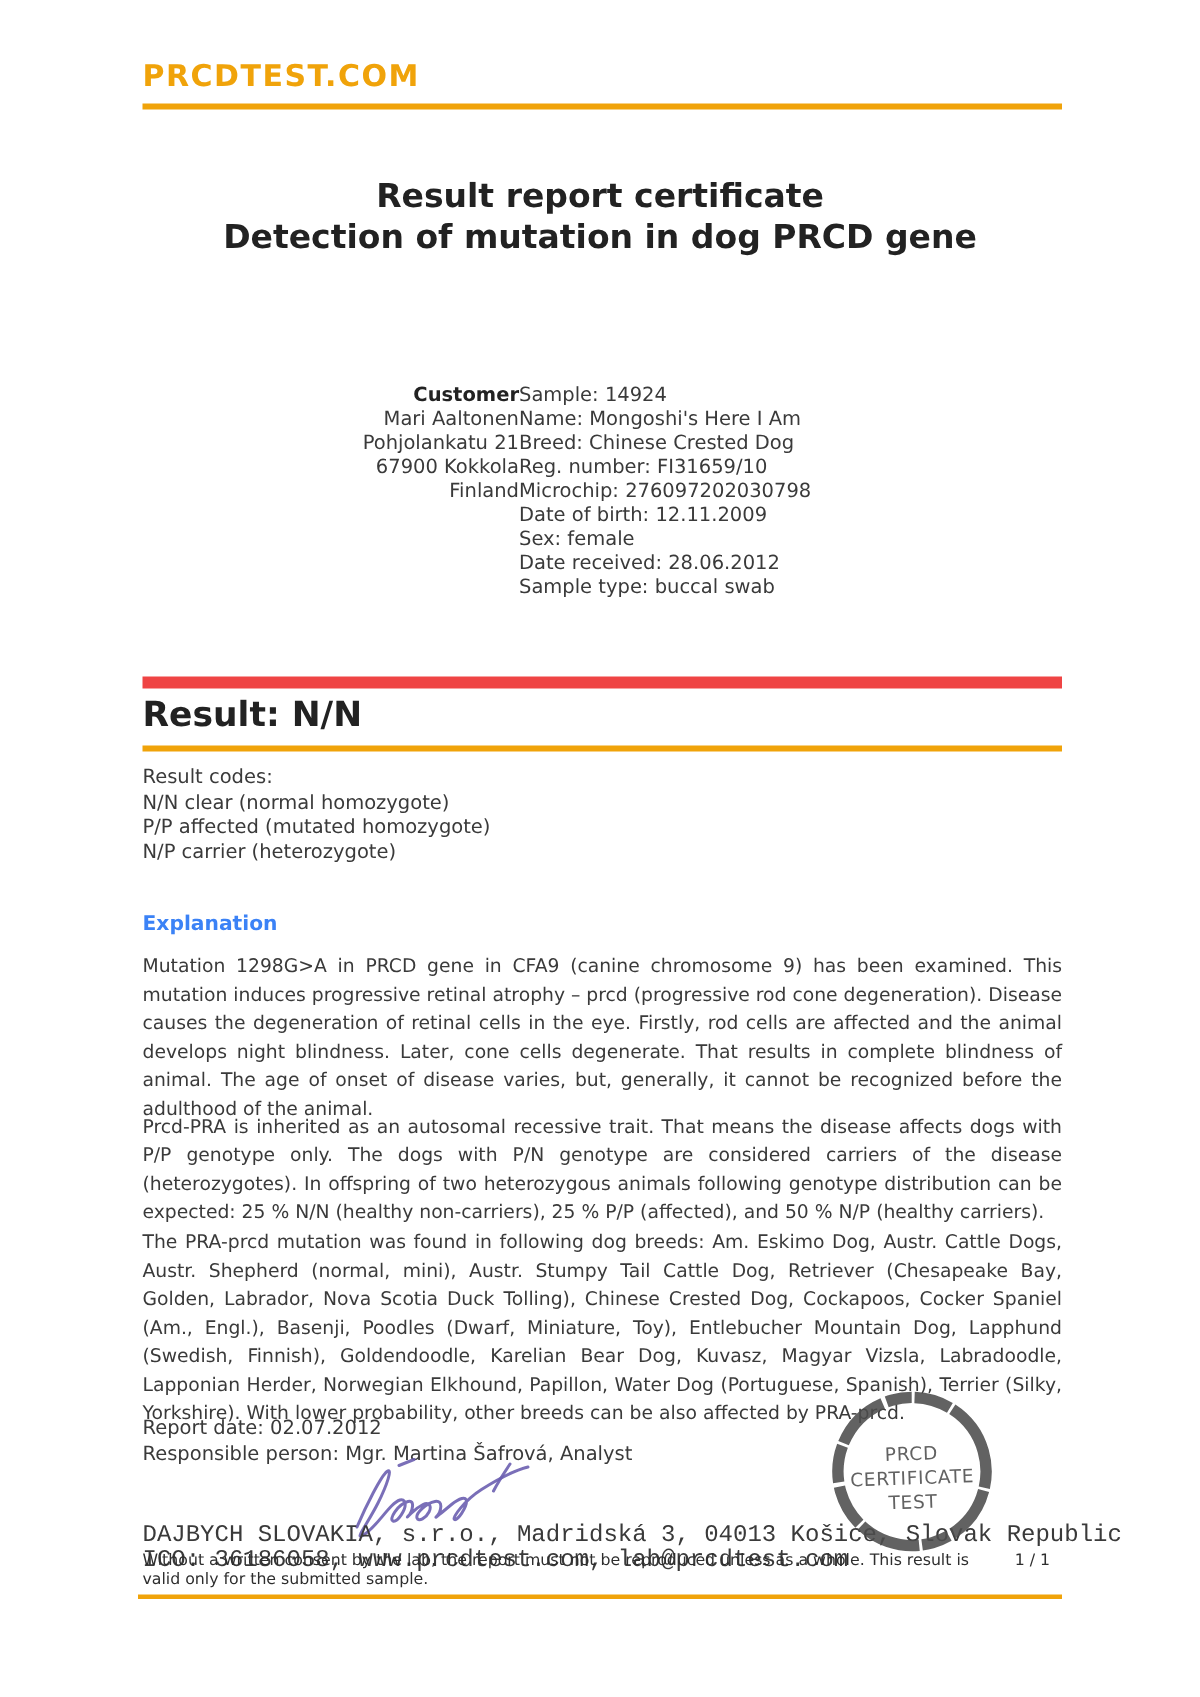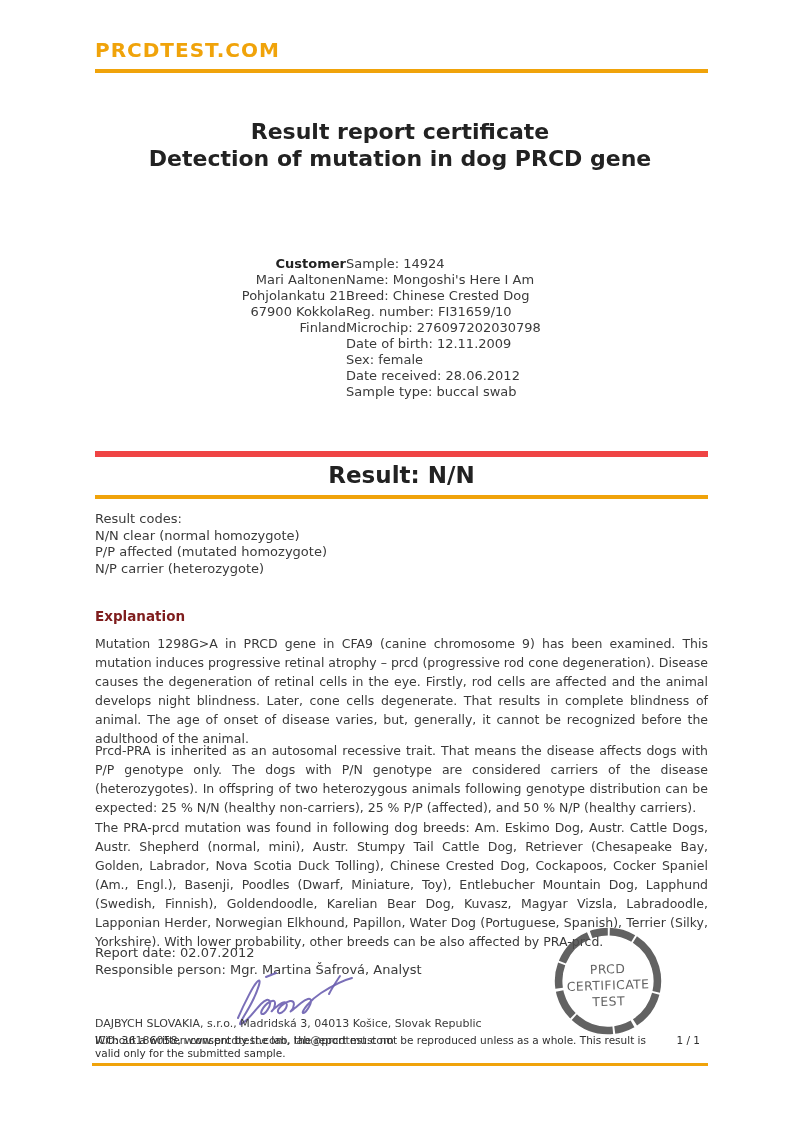--- a/index.html
+++ b/index.html
@@ -22,44 +22,44 @@
 
   
   .info { left:95px; top:256px; width:613px; display:flex; }
   .info-col { font-size:13px; line-height:16px; }
   .info-col.customer { width:251px;text-align:right; }
   .info-col.sample { flex:1; }
   .info-heading { font-weight:bold; color:#222222; }
 
   
   .result-banner {
-    left:95px; top:451px; width:613px; text-align:center;
-    border-top:6px solid #ef4444; border-bottom:4px solid #F0A30A;
+    left:95px; top:451px; width:613px; 
+    border-top:8px solid #ef4444; border-bottom:4px solid #F0A30A;
     padding:5px 0 6px 0;
   }
   .result-headline { font-size:23px; font-weight:bold; color:#222222; line-height:27px; }
 
   
   .result-codes { left:95px; top:511px; font-size:13px; line-height:16.5px; }
 
   
-  .expl-heading { left:95px; top:608px; font-size:13.5px; font-weight:bold; color:#7f1d1d; }
+  .expl-heading { left:95px; top:608px; font-size:13.5px; font-weight:bold; color:#3b82f6; }
   .para { width:613px; font-size:12.5px; line-height:19px; text-align:justify; }
   .para-1 { left:95px; top:634px; }
   .para-2 { left:95px; top:741px; }
   .para-3 { left:95px; top:818px; }
 
   
   .report-block { left:95px; top:945px; font-size:13px; line-height:16.5px; }
 
   
   .signature { left:222px; top:972px; width:178px; height:56px; }
 
   
-  .company-block { left:95px; top:1015px; font-size:11px; line-height:17px; }
+  .company-block { left:95px; top:1015px; font-size:16px; line-height:17px;font-family:Liberation Mono, monospace; }
 
   
   .stamp { left:551px; top:924px; width:114px; height:114px; transform:rotate(-2deg); opacity:0.88; }
   .stamp text {
     font-family:"DejaVu Sans", sans-serif; fill:#4d4d4d; font-size:13px;
     letter-spacing:0.5px; text-anchor:middle; font-weight:500;
   }
 
   
   .footer-rule { left:92px; top:1063px; width:616px; height:3px; background:#F0A30A; }

